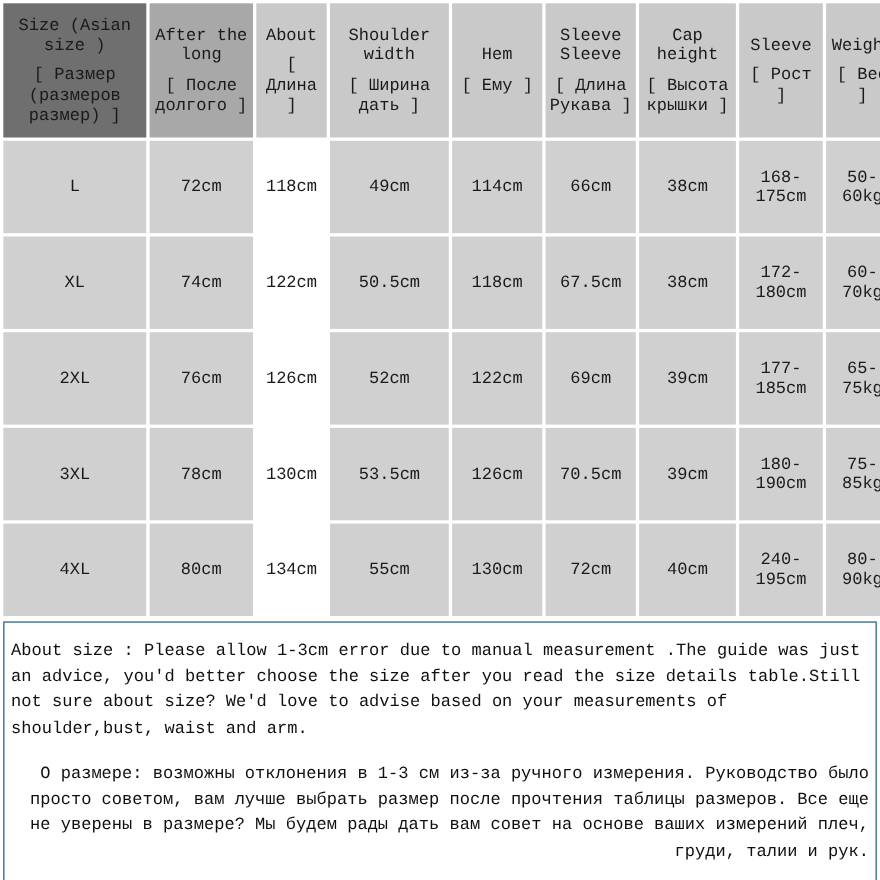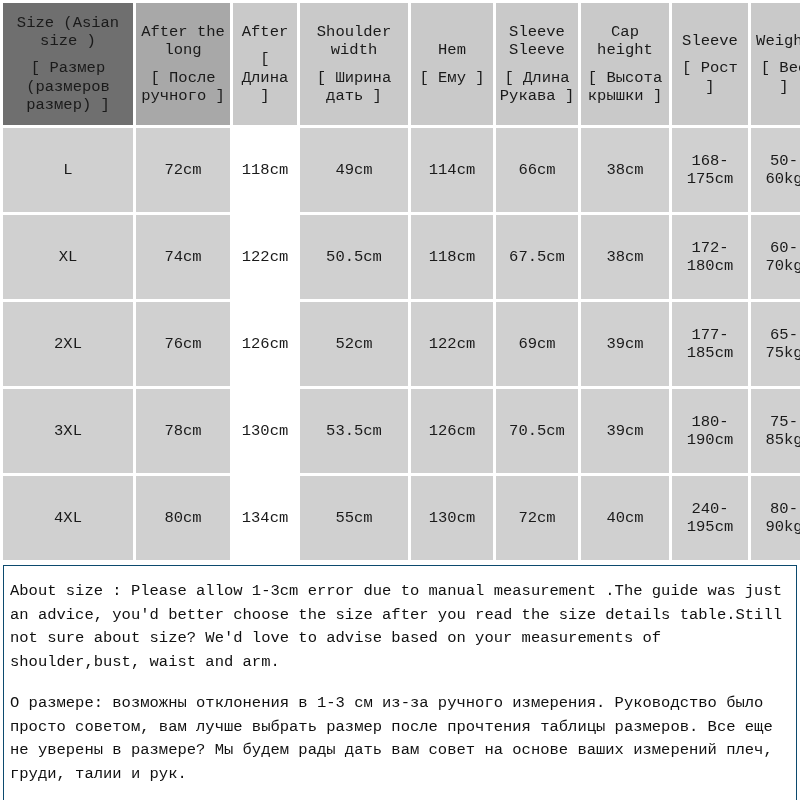--- a/index.html
+++ b/index.html
@@ -69,21 +69,21 @@
     background: #ffffff;
     padding: 14px 6px 0 6px;
   }
   .note-p {
     margin: 0 0 10px 0;
     font-size: 15.5px;
     line-height: 1.52;
     color: #101010;
     text-align: left;
   }
-  .note-p.ru { margin-top: 18px; }
+  .note-p.ru { margin-top: 18px; text-align: right; }
 </style>
 </head>
 <body>
 
 <div id="page">
 
   <table class="size-table">
     <colgroup>
       <col class="c-size">
         <col class="c-after">
@@ -96,24 +96,24 @@
         <col class="c-weight">
     </colgroup>
     <thead>
       <tr class="hdr">
         <td class="h-size">
           <span class="h-en">Size (Asian size )</span>
           <span class="h-ru">[ Размер (размеров размер) ]</span>
         </td>
         <td class="h-after">
           <span class="h-en">After the long</span>
-          <span class="h-ru">[ После ручного ]</span>
-        </td>
-        <td class="h-rest">
-          <span class="h-en">After</span>
+          <span class="h-ru">[ После долгого ]</span>
+        </td>
+        <td class="h-rest">
+          <span class="h-en">About</span>
           <span class="h-ru">[ Длина ]</span>
         </td>
         <td class="h-rest">
           <span class="h-en">Shoulder width</span>
           <span class="h-ru">[ Ширина дать ]</span>
         </td>
         <td class="h-rest">
           <span class="h-en">Hem</span>
           <span class="h-ru">[ Ему ]</span>
         </td>

